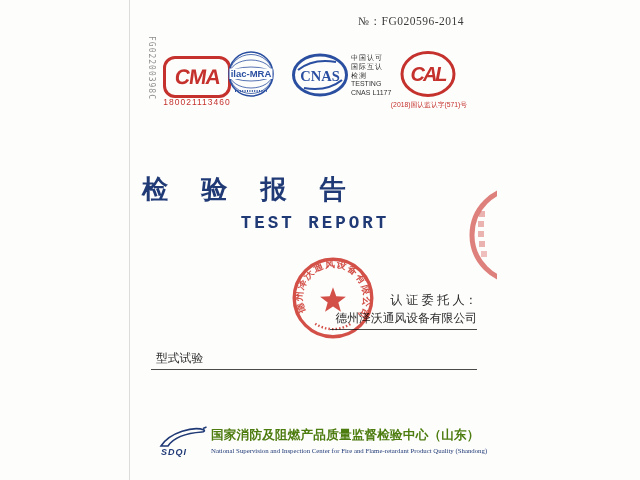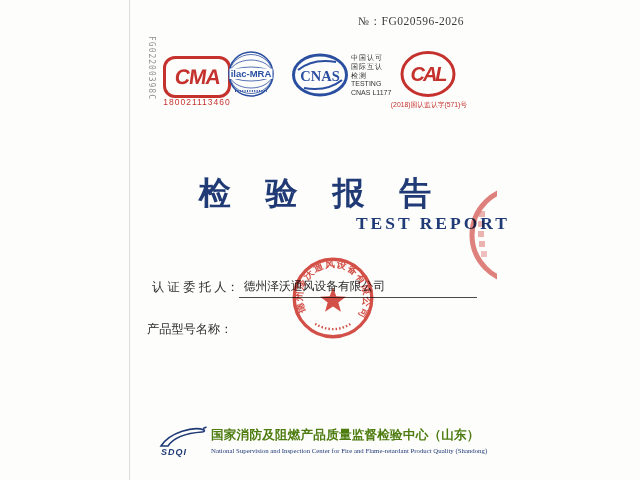--- a/index.html
+++ b/index.html
@@ -49,42 +49,42 @@
   }
   .cnas-caption .zh{letter-spacing:1px;}
   .cal-svg{left:399px;top:50px;}
   .cal-caption{
     left:384px;top:100px;width:90px;text-align:center;
     font-size:6.8px;color:#c5322d;
   }
 
   
   .title-zh{
-    left:129px;top:172px;width:372px;text-align:center;
-    font-size:32px;font-weight:bold;color:#203a76;
+    left:129px;top:172px;width:372px;
+    font-size:26px;font-weight:bold;color:#203a76;
     letter-spacing:13px;text-indent:13px;
   }
   .title-en{
-    left:138px;top:213px;width:372px;text-align:right;
-    font-family:Liberation Serif, serif;
+    left:129px;top:213px;width:372px;text-align:center;
+    font-family:Liberation Mono, monospace;
     font-size:17.5px;font-weight:bold;color:#203a76;letter-spacing:3px;
   }
 
   
   .field-row{
     display:flex;align-items:flex-end;height:18px;
   }
   .field-row .label{
     white-space:nowrap;font-size:12.2px;color:#2d2d2d;padding-bottom:2px;
   }
   .field-row .value{
     flex:1;border-bottom:1px solid #4a4a4a;
     font-size:11.8px;color:#2d2d2d;padding:0 0 2px 5px;white-space:nowrap;
   }
-  .row1{left:152px;top:280px;width:325px;}
+  .row1{left:152px;top:292px;width:325px;flex-direction:column;}
   .row2{left:147px;top:322px;width:330px;}
   .row3{left:151px;top:352px;width:326px;}
 
   
   .company-seal{left:290px;top:255px;opacity:.88;mix-blend-mode:multiply;}
   .partial-seal{left:457px;top:183px;opacity:.8;mix-blend-mode:multiply;}
 
   
   .sdqi-svg{left:158px;top:424px;}
   .footer-zh{
@@ -96,21 +96,21 @@
     font-family:"Liberation Serif",serif;white-space:nowrap;
   }
 </style>
 </head>
 <body>
 
 <div class="abs page-edge"></div>
 
 <div class="abs side-code">FG02200398C</div>
 
-<div class="abs report-no"><span>№：</span><span>FG020596-2026</span></div>
+<div class="abs report-no"><span>№：</span><span>FG020596-2014</span></div>
 
 <div class="abs cma-box">
   <span class="cma-text">CMA</span>
 </div>
 <div class="abs cma-number">180021113460</div>
 
 <svg class="abs ilac-svg" width="48" height="48" viewBox="0 0 48 48">
   <circle cx="24" cy="24" r="22" fill="none" stroke="#2b4fa0" stroke-width="1.6"></circle>
   <ellipse cx="24" cy="24" rx="21.5" ry="7" fill="none" stroke="#2b4fa0" stroke-width="0.8"></ellipse>
   <ellipse cx="24" cy="24" rx="21.5" ry="14" fill="none" stroke="#2b4fa0" stroke-width="0.8"></ellipse>
@@ -141,23 +141,23 @@
 <div class="abs cal-caption">(2018)国认监认字(571)号</div>
 
 <div class="abs title-zh">检 验 报 告</div>
 <div class="abs title-en">TEST REPORT</div>
 
 <div class="abs field-row row1">
   <span class="label">认 证 委 托 人：</span>
   <span class="value">德州泽沃通风设备有限公司</span>
 </div>
 <div class="abs field-row row2">
-  <span class="label">产品型号名称：</span>
 </div>
 <div class="abs field-row row3">
+  <span class="value">型式试验</span>
 </div>
 
 <svg class="abs company-seal" width="86" height="86" viewBox="0 0 92 92">
   <circle cx="46" cy="46" r="41.5" fill="none" stroke="#d0382f" stroke-width="3.6"></circle>
   <defs>
     <path id="sealArc" d="M 17.4 62.5 A 33 33 0 1 1 74.6 62.5" fill="none"></path>
   </defs>
   <text font-size="10.5" font-weight="bold" fill="#d0382f" letter-spacing="1.2" font-family="Liberation Sans, sans-serif">
     <textPath href="#sealArc" startOffset="2">德州泽沃通风设备有限公司</textPath>
   </text>

